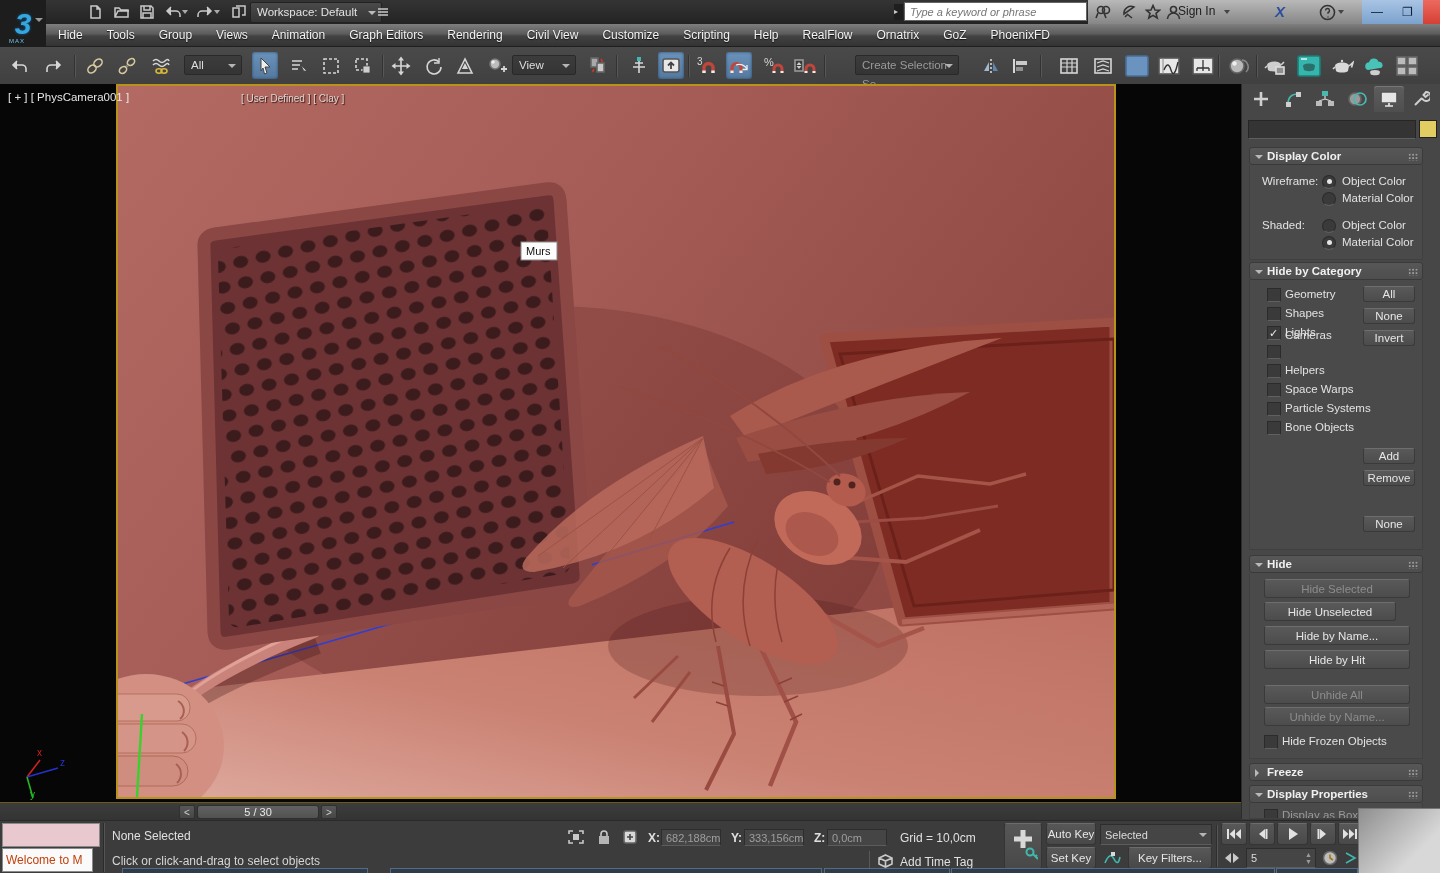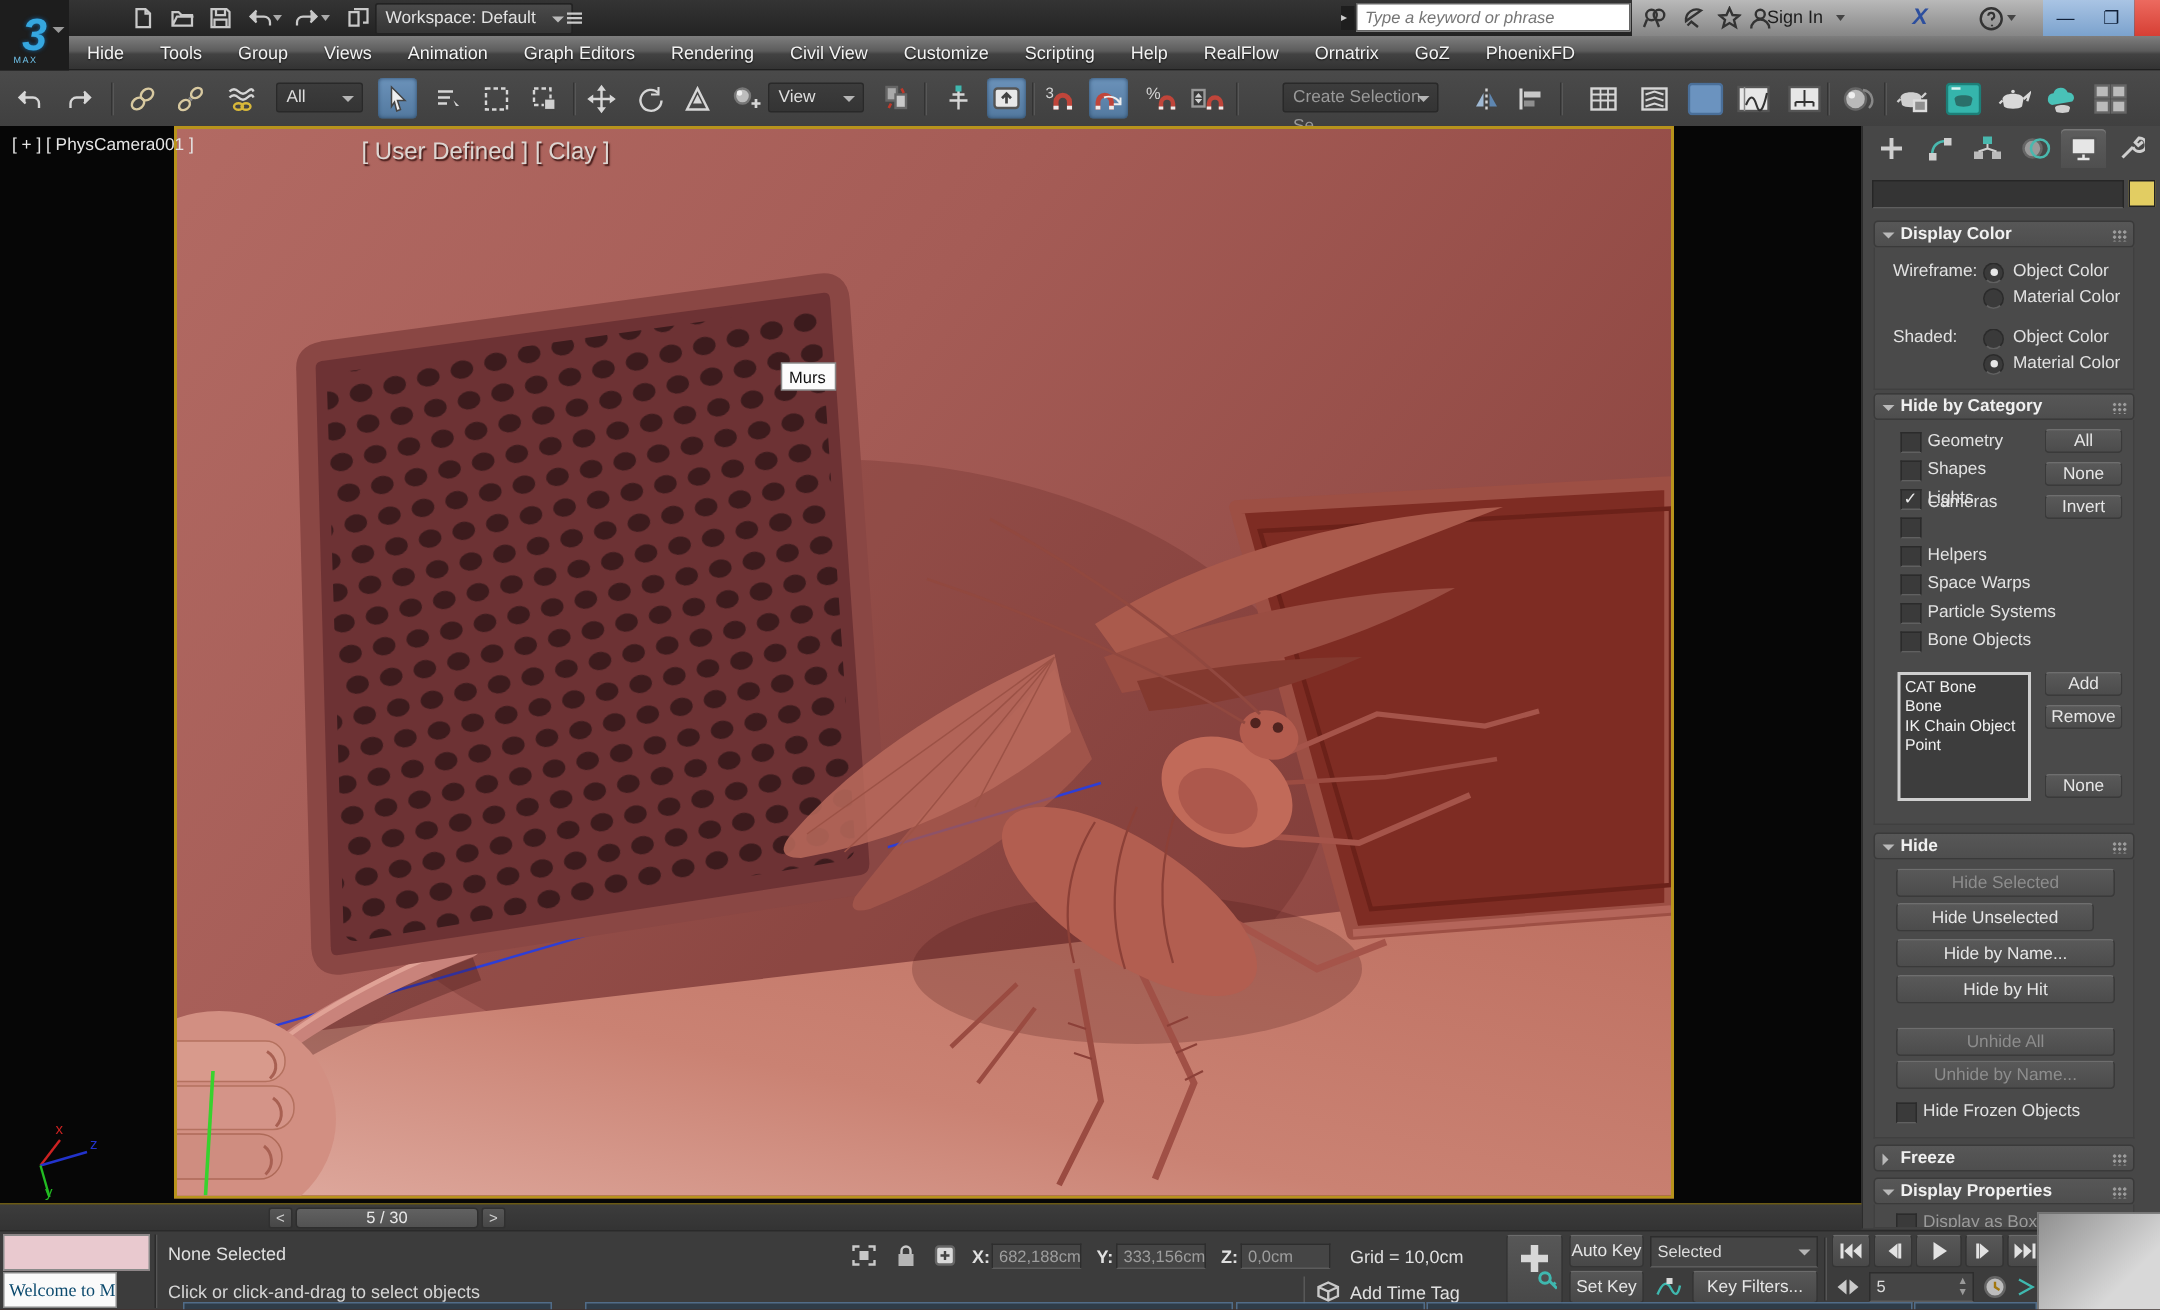--- a/index.html
+++ b/index.html
@@ -37,21 +37,21 @@
   .ti svg{stroke:#d6d6d6;fill:none;stroke-width:1.6px;}
   .ti.on{background:linear-gradient(#6b92ba,#53799f);box-shadow:inset 0 0 3px #2a4867;}
   .tsep{position:absolute;top:8px;width:1px;height:22px;background:#333;border-right:1px solid #575757;}
   .dd{position:absolute;top:8px;height:20px;background:linear-gradient(#3c3c3c,#343434);border:1px solid #292929;
       border-radius:2px;color:#dedede;font-size:11.5px;line-height:19px;padding:0 6px;box-sizing:border-box;}
   .dd::after{content:"";position:absolute;right:5px;top:8px;border:4px solid transparent;border-top-color:#b5b5b5;}
   
   #viewport-region{position:absolute;left:0;top:84px;width:1241px;height:718px;background:#060606;}
   #camera-view{position:absolute;left:116px;top:0px;width:1000px;height:715px;border:2px solid #b8931c;box-sizing:border-box;background:#a85d57;}
   #vp-menu-label{position:absolute;left:8px;top:7px;color:#e5e5e5;font-size:11.5px;}
-  #vp-view-labels{position:absolute;left:123px;top:7px;color:#ddd6d2;font-size:16px;text-shadow:1px 1px 1px #3a1412;z-index:3;}
+  #vp-view-labels{position:absolute;left:123px;top:7px;color:#ddd6d2;font-size:10px;text-shadow:1px 1px 1px #3a1412;z-index:3;}
   
   #cpanel{position:absolute;left:1241px;top:84px;width:199px;height:735px;background:#474747;border-left:1px solid #2c2c2c;box-sizing:border-box;}
   .ctab{position:absolute;top:2px;width:30px;height:26px;display:flex;align-items:center;justify-content:center;border-radius:3px 3px 0 0;}
   .ctab svg{stroke:#cfcfcf;fill:none;stroke-width:1.7px;}
   .ctab.active{background:linear-gradient(#5d5d5d,#4f4f4f);box-shadow:inset 0 1px 0 #777;}
   #cp-namefield{position:absolute;left:6px;top:36px;width:166px;height:17px;background:#343434;border:1px solid #262626;border-bottom-color:#5e5e5e;}
   #cp-colorswatch{position:absolute;left:177px;top:36px;width:16px;height:16px;border:1px solid #222;}
   .rhead{position:absolute;left:7px;width:174px;height:18px;background:linear-gradient(#575757,#4e4e4e);
       border:1px solid #3a3a3a;border-radius:3px;color:#f0f0f0;font-weight:bold;font-size:11.5px;line-height:17px;
       padding-left:17px;box-sizing:border-box;}
@@ -80,22 +80,22 @@
   
   #statusbar{position:absolute;left:0;top:820px;width:1440px;height:53px;background:#3c3c3c;border-top:1px solid #2a2a2a;}
   .slabel{position:absolute;color:#e0e0e0;font-size:12px;}
   .sfield{position:absolute;height:17px;background:#454545;border:1px solid #2d2d2d;border-bottom-color:#5c5c5c;
       color:#9e9e9e;font-size:11px;line-height:16px;padding:0 4px;box-sizing:border-box;}
   .sbtn{position:absolute;background:linear-gradient(#575757,#484848);border:1px solid #353535;border-top-color:#6c6c6c;
       border-radius:3px;color:#e6e6e6;font-size:11.5px;text-align:center;box-sizing:border-box;}
   .sico{position:absolute;display:flex;align-items:center;justify-content:center;}
   .sico svg{stroke:#c9c9c9;fill:none;stroke-width:1.6px;}
   #listener-pink{position:absolute;left:2px;top:2px;width:98px;height:24px;background:#e9c9cf;border:1px solid #8a8a8a;box-sizing:border-box;}
-  #listener-white{position:absolute;left:2px;top:27px;width:76px;height:24px;background:#fafafa;border:1px solid #8a8a8a;
-      color:#0c4a6e;font-family:Liberation Serif, serif;font-size:12px;line-height:22px;padding-left:3px;box-sizing:border-box;white-space:nowrap;overflow:hidden;}
+  #listener-white{position:absolute;left:2px;top:27px;width:91px;height:24px;background:#fafafa;border:1px solid #8a8a8a;
+      color:#c2410c;font-family:Liberation Sans, sans-serif;font-size:12px;line-height:22px;padding-left:3px;box-sizing:border-box;white-space:nowrap;overflow:hidden;}
   .wstrip{position:absolute;top:47px;height:6px;background:#2c3c4c;border:1px solid #57799c;border-bottom:none;opacity:.8;}
   #graybox{position:absolute;left:1358px;top:808px;width:82px;height:65px;background:linear-gradient(135deg,#8f8f8f,#d8d8d8 70%);
       border-left:1px solid #767676;border-top:1px solid #767676;z-index:9;}
   .pb{position:absolute;top:2px;height:22px;background:linear-gradient(#585858,#494949);border:1px solid #353535;border-top-color:#6c6c6c;
       border-radius:3px;display:flex;align-items:center;justify-content:center;box-sizing:border-box;}
   .pb svg{fill:#e2e2e2;stroke:none;}
 </style>
 </head>
 <body>
 
@@ -624,26 +624,20 @@
         <span class="cplabel" style="left:35px;top:84px">Helpers</span>
       <span class="cb" style="left:17px;top:103px"></span>
         <span class="cplabel" style="left:35px;top:103px">Space Warps</span>
       <span class="cb" style="left:17px;top:122px"></span>
         <span class="cplabel" style="left:35px;top:122px">Particle Systems</span>
       <span class="cb" style="left:17px;top:141px"></span>
         <span class="cplabel" style="left:35px;top:141px">Bone Objects</span>
       <div class="btn" style="left:113px;top:6px;width:52px;height:16px;line-height:15px"><span>All</span></div>
       <div class="btn" style="left:113px;top:28px;width:52px;height:16px;line-height:15px"><span>None</span></div>
       <div class="btn" style="left:113px;top:50px;width:52px;height:16px;line-height:15px"><span>Invert</span></div>
-      <div id="cat-listbox" style="left:15px;top:168px">
-        <div>CAT Bone</div>
-        <div>Bone</div>
-        <div>IK Chain Object</div>
-        <div>Point</div>
-      </div>
       <div class="btn" style="left:113px;top:168px;width:52px;height:16px;line-height:15px"><span>Add</span></div>
       <div class="btn" style="left:113px;top:190px;width:52px;height:16px;line-height:15px"><span>Remove</span></div>
       <div class="btn" style="left:113px;top:236px;width:52px;height:16px;line-height:15px"><span>None</span></div>
     </div>
 
     <div class="rhead" style="top:471px"><span>Hide</span><span class="grip"></span></div>
     <div class="rbody" style="top:489px;height:186px">
       <div class="btn dis" style="left:14px;top:6px;width:146px;height:19px;line-height:18px"><span>Hide Selected</span></div>
       <div class="btn" style="left:14px;top:29px;width:132px;height:19px;line-height:18px"><span>Hide Unselected</span></div>
       <div class="btn" style="left:14px;top:53px;width:146px;height:19px;line-height:18px"><span>Hide by Name...</span></div>

